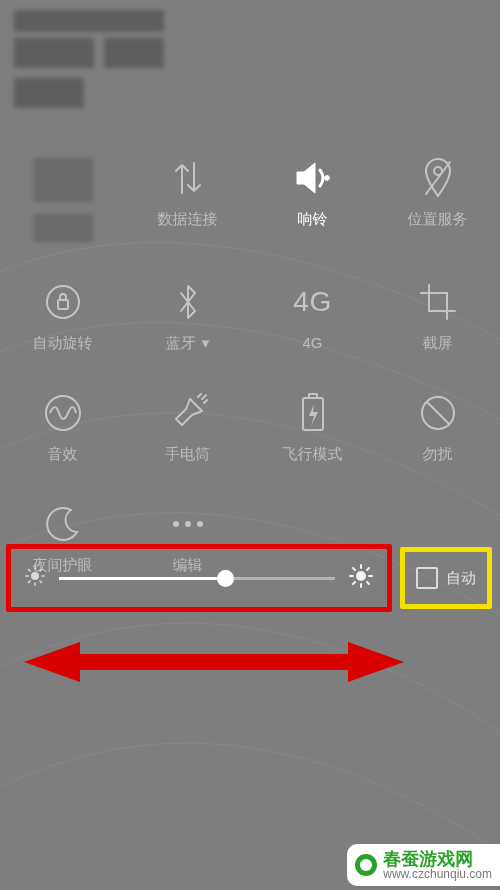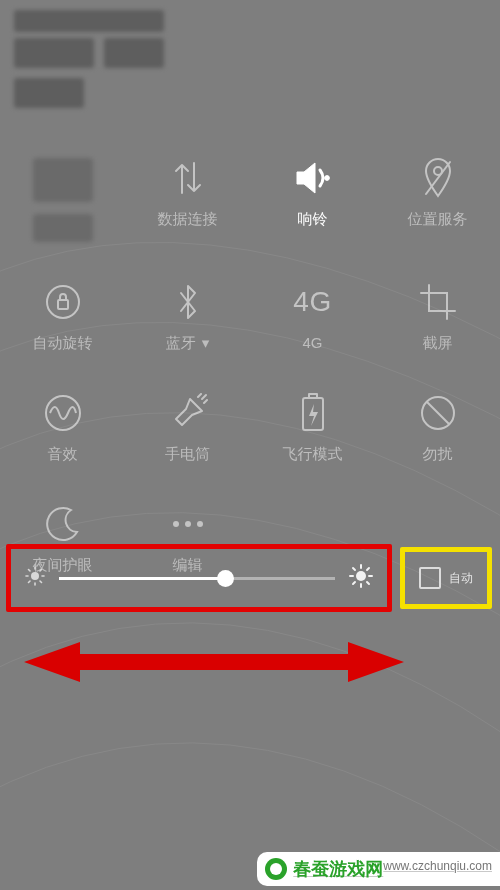--- a/index.html
+++ b/index.html
@@ -49,34 +49,34 @@
     border:5px solid #e30202;border-radius:2px;
     display:flex;align-items:center;padding:0 14px;gap:14px;
   }
   .track{flex:1;height:3px;background:#b3b3b3;position:relative;}
   .fill{position:absolute;left:0;top:0;height:3px;background:#fff;}
   .thumb{position:absolute;top:-7px;width:17px;height:17px;background:#fff;border-radius:50%;}
   .auto-box{
     margin-left:8px;flex:0 0 92px;height:62px;
     border:5px solid #f5e100;border-radius:2px;
     display:flex;align-items:center;justify-content:center;gap:8px;
-    font-size:12px;color:#e4e4e4;
+    font-size:15px;color:#e4e4e4;
   }
   .chk{width:22px;height:22px;border:2px solid #dcdcdc;border-radius:2px;}
   
   .arrow{position:absolute;left:24px;top:640px;width:380px;height:44px;}
 
   
   .wm{position:absolute;right:0;bottom:4px;background:#fff;border-radius:10px 0 0 10px;
       padding:6px 8px;display:flex;align-items:center;gap:6px;font-weight:700;}
   .wm .logo{width:22px;height:22px;border-radius:50%;background:#2aa22a;position:relative;}
   .wm .logo::after{content:"";position:absolute;inset:5px;border-radius:50%;background:#fff;}
   .wm .z{color:#2aa22a;font-size:18px;}
   .wm .sub{font-size:12px;color:#777;display:block;font-weight:400;}
-  .wm-col{display:flex;flex-direction:row;line-height:1;text-decoration:underline;}
+  .wm-col{display:flex;flex-direction:column;line-height:1;}
 </style>
 </head>
 <body>
 
 <svg class="contour" viewBox="0 0 500 890" preserveAspectRatio="none">
   <g stroke="#ffffff" stroke-width="1" fill="none">
     <path d="M-60 300 Q180 160 540 360"></path>
     <path d="M-60 380 Q180 240 540 440"></path>
     <path d="M-60 480 Q200 320 540 540"></path>
     <path d="M-60 580 Q200 420 540 640"></path>

